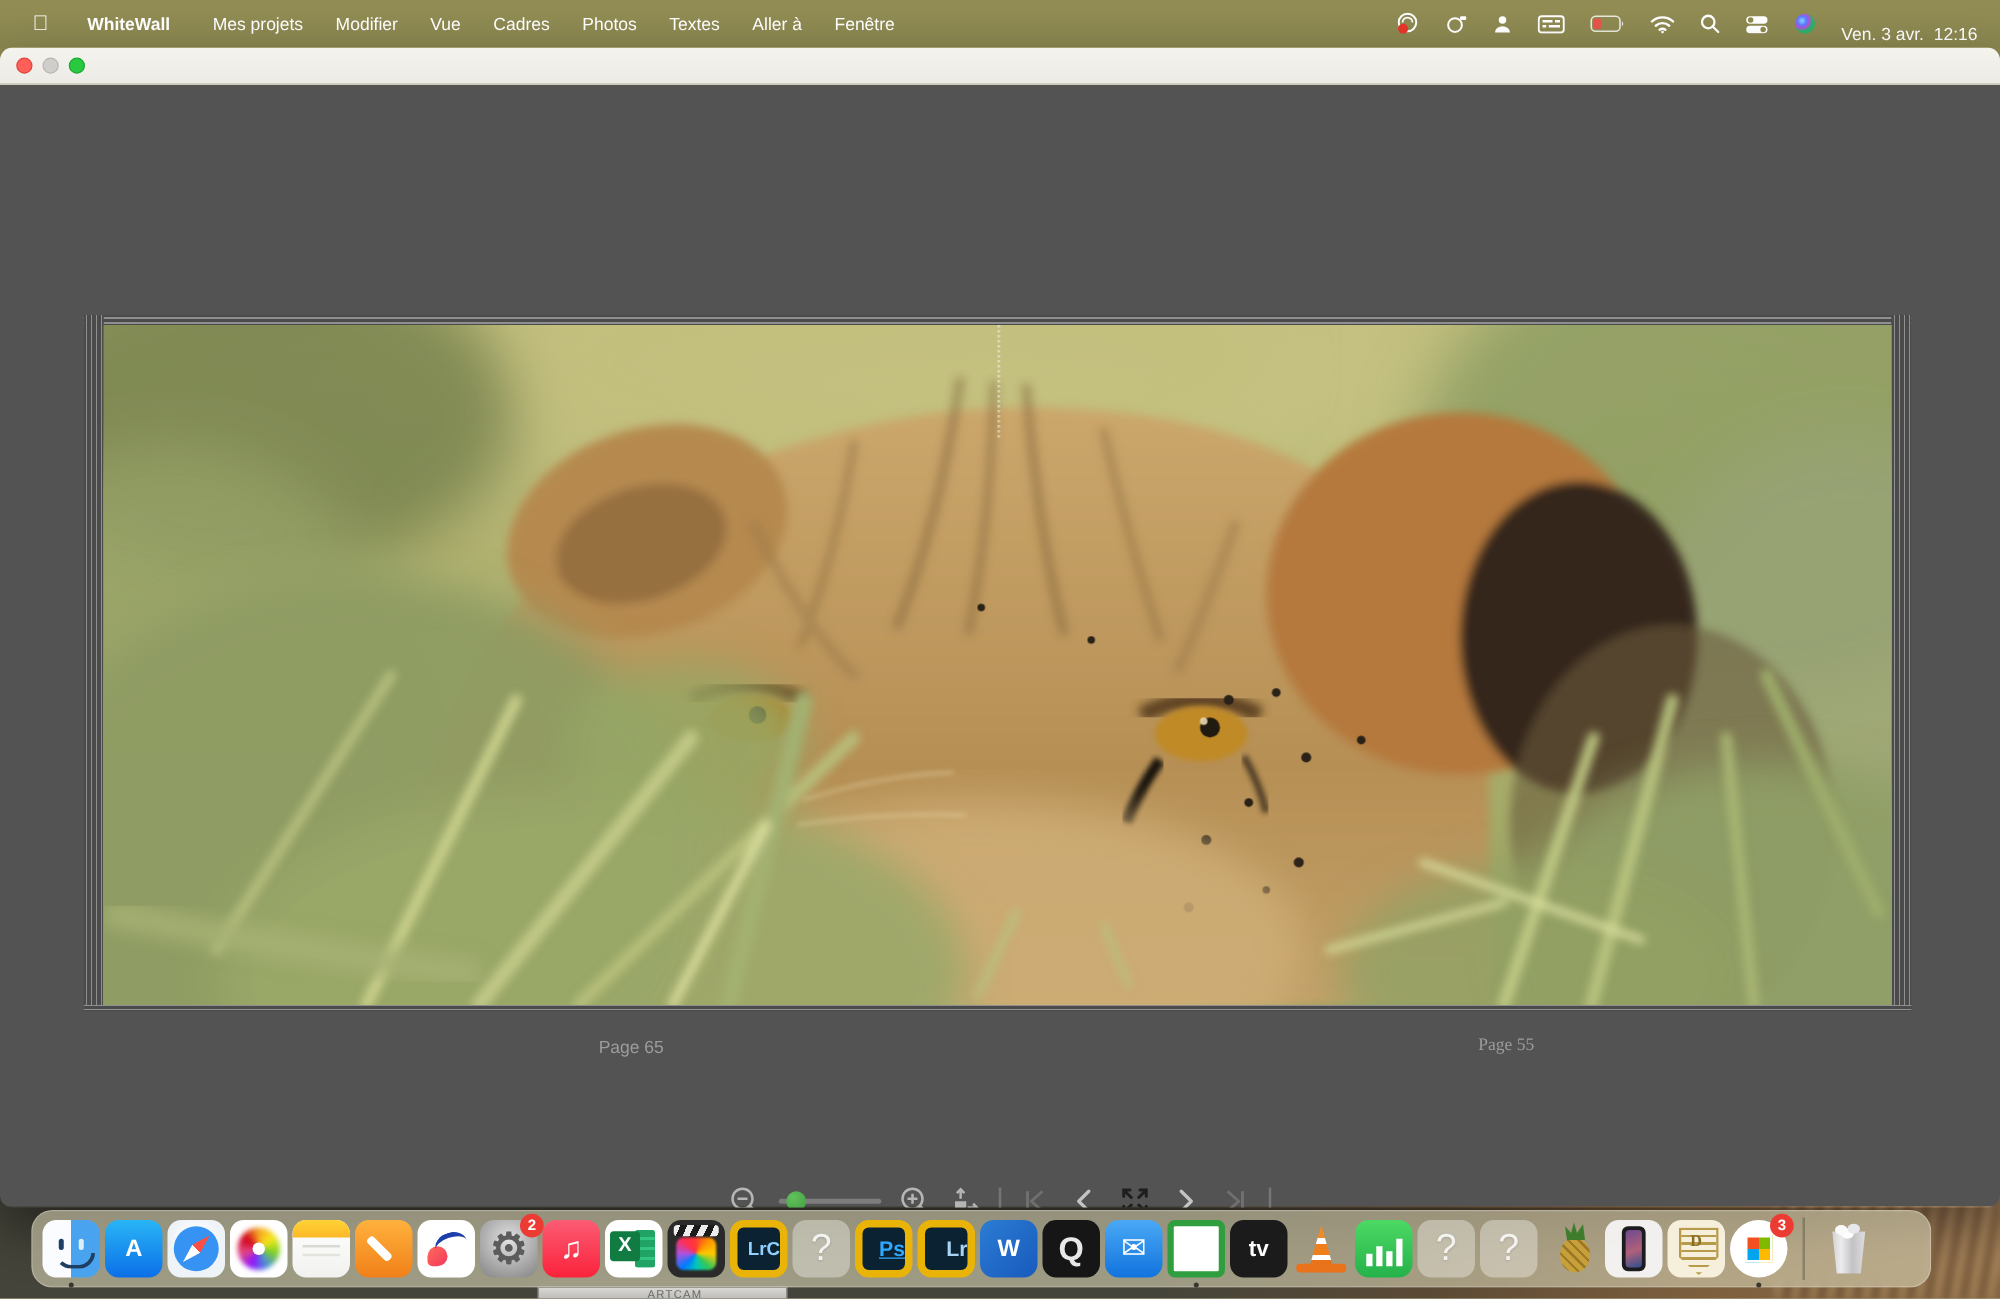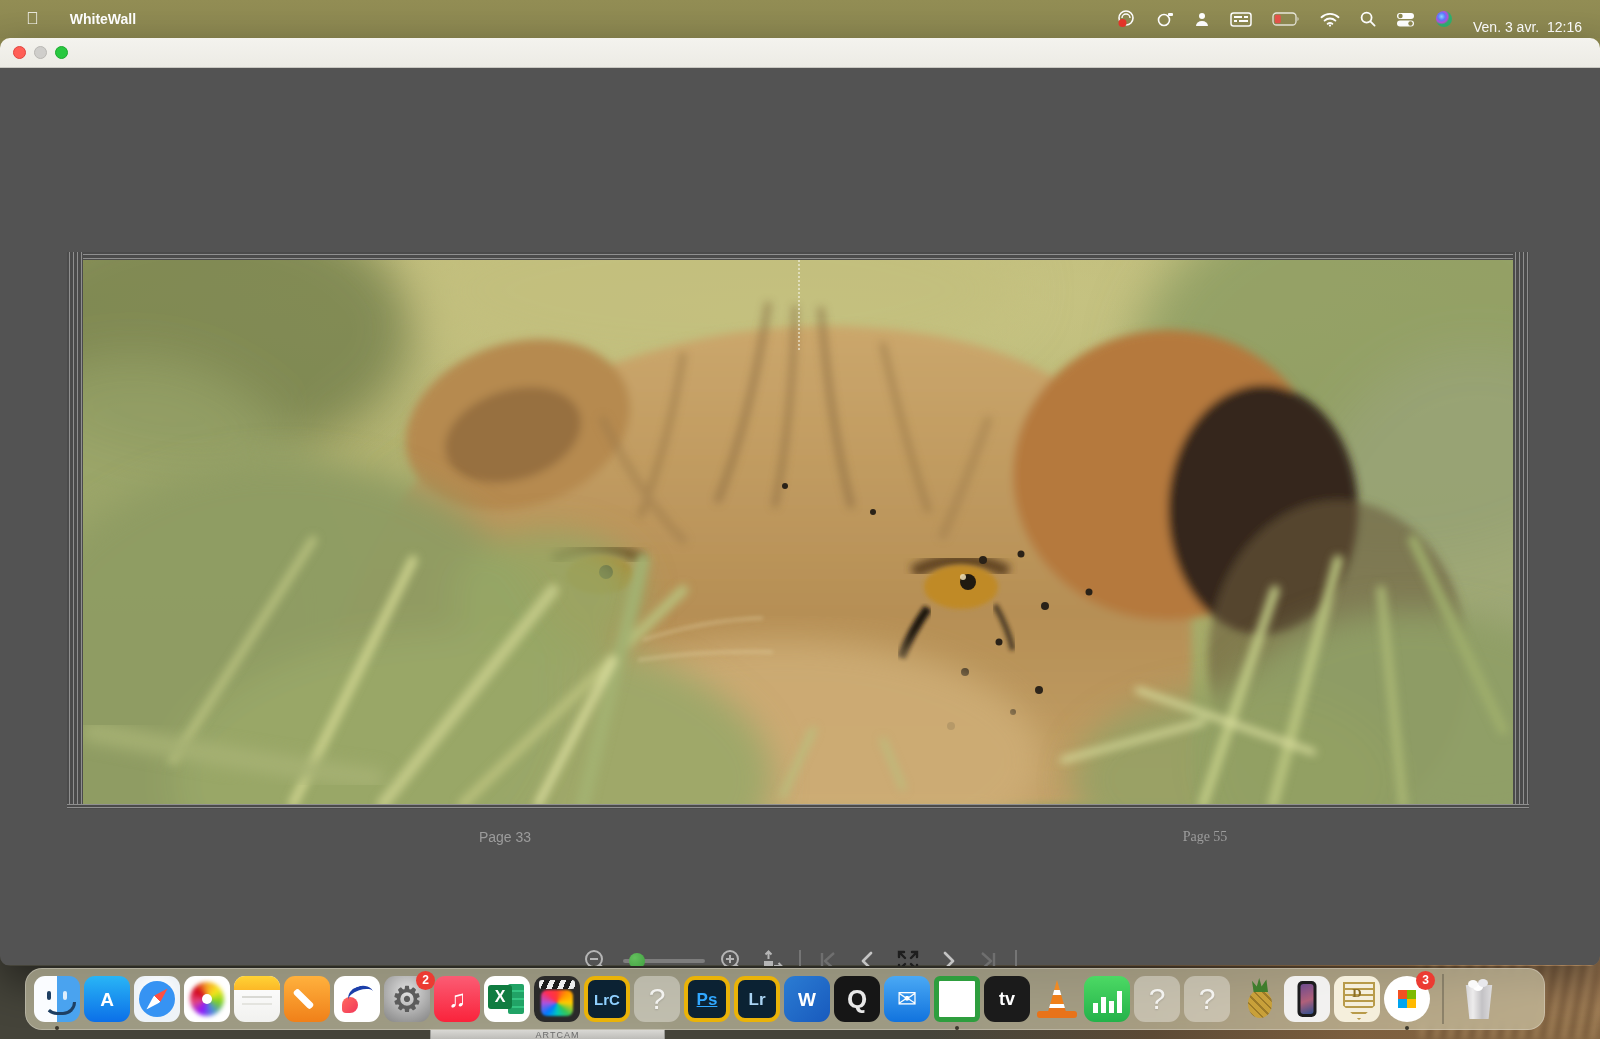--- a/index.html
+++ b/index.html
@@ -12,21 +12,21 @@
     background:
       radial-gradient(220px 90px at 1560px 20px, #a8815a 0%, rgba(168,129,90,0) 70%),
       linear-gradient(90deg, #45443a 0%, #45443a 58%, #5c4a35 72%, #7d5f3e 85%, #8a6a45 100%);
   }
   #wallpaper .fur {
     position:absolute; right:0; bottom:0; width:180px; height:90px;
     background: repeating-linear-gradient(100deg, rgba(214,178,128,.35) 0 6px, rgba(90,64,40,.35) 6px 14px);
     filter: blur(3px);
   }
   #bg-sliver {
-    position:absolute; left:430px; bottom:0; width:235px; height:10px;
+    position:absolute; left:430px; bottom:0; width:200px; height:10px;
     background:linear-gradient(180deg,#d9d8d4,#bdbcb8); color:#6a6a6a;
     font-size:9px; line-height:10px; text-align:center; letter-spacing:1px; overflow:hidden;
     border:1px solid #9a9a96; border-bottom:none;padding-left:20px;
   }
 
   
   #menubar {
     position:absolute; top:0; left:0; width:1600px; height:38px;
     background:linear-gradient(180deg,#928d54,#8a8650);
     display:flex; align-items:center; color:#fff; font-size:14px;
@@ -141,21 +141,21 @@
   .excel { background:#fff; }
   .excel::before { content:""; position:absolute; right:6px; top:8px; width:16px; height:30px;
     background:repeating-linear-gradient(180deg,#21a366 0 6px,#33c481 6px 8px); border-radius:2px; }
   .excel .glyph { position:absolute; left:4px; top:9px; width:24px; height:24px; background:#107c41; border-radius:3px;
     font-size:16px; display:flex; align-items:center; justify-content:center; z-index:2; }
   .finalcut { background:#2a2a2a; }
   .finalcut::before { content:""; position:absolute; left:7px; right:7px; bottom:6px; top:14px; border-radius:6px;
     background:conic-gradient(#ff3b30,#ff9500,#ffcc00,#34c759,#00c7be,#007aff,#af52de,#ff2d55,#ff3b30); filter:blur(1px); }
   .finalcut::after { content:""; position:absolute; left:5px; right:5px; top:4px; height:9px; border-radius:3px;
     background:repeating-linear-gradient(115deg,#ededed 0 5px,#1b1b1b 5px 10px); }
-  .lrc,.photoshop,.lightroom { background:#0b2233; border:4px solid #eab308; }
+  .lrc,.photoshop,.lightroom { background:#0b2233; border:6px solid #eab308;justify-content:flex-end; }
   .lrc .glyph { color:#8fd0ff; font-size:15px; }
   .photoshop .glyph { color:#31a8ff; font-size:17px;text-decoration:underline; }
   .lightroom .glyph { color:#a9d3f2; font-size:17px; }
   .missing1,.missing2,.missing3 { background:rgba(255,255,255,.35); }
   .missing1 .glyph,.missing2 .glyph,.missing3 .glyph { color:rgba(255,255,255,.85); font-size:30px; font-weight:normal;
     text-shadow:0 1px 2px rgba(0,0,0,.15); }
   .word { background:linear-gradient(135deg,#2b7cd3,#185abd); }
   .quicktime { background:#161616; }
   .quicktime .glyph { font-size:26px; color:#e8e8e8; }
   .mail { background:linear-gradient(180deg,#4aa9f5,#1173de); }
@@ -209,20 +209,30 @@
 <div id="screen">
 
   <div id="wallpaper">
       <div class="fur"></div>
     </div>
   <div id="bg-sliver">ARTCAM</div>
 
   <div id="menubar">
     <span class="apple"></span>
     <span class="appname menu-item">WhiteWall</span>
+    <span id="menus" style="display:flex">
+        <span class="menu-item">Mes projets</span>
+        <span class="menu-item">Modifier</span>
+        <span class="menu-item">Vue</span>
+        <span class="menu-item">Cadres</span>
+        <span class="menu-item">Photos</span>
+        <span class="menu-item">Textes</span>
+        <span class="menu-item">Aller à</span>
+        <span class="menu-item">Fenêtre</span>
+      </span>
     <span class="right">
       <span class="sicon">
         <svg width="20" height="18" viewBox="0 0 20 18">
             <circle cx="10" cy="8" r="7" fill="none" stroke="#fff" stroke-width="1.6"></circle>
             <path d="M6 8 a4 4 0 0 1 8 0" fill="none" stroke="#fff" stroke-width="1.4"></path>
             <circle cx="6.5" cy="13" r="4" fill="#e8352a"></circle>
           </svg>
       </span>
       <span class="sicon">
         <svg width="18" height="16" viewBox="0 0 18 16">
@@ -426,21 +436,21 @@
             </g>
             <path d="M 0 470 Q 150 500 300 520" stroke="#a6b173" stroke-width="20" fill="none" filter="url(#b8)"></path>
 
             <g stroke="#e8dcae" stroke-width="2" fill="none" opacity="0.6" filter="url(#b2)">
               <path d="M 560 380 Q 620 360 680 358"></path>
               <path d="M 555 400 Q 620 390 690 392"></path>
             </g>
           </svg>
         </div>
         <div id="center-fold"></div>
-        <div class="page-label" id="label-left">Page 33</div>
+        <div class="page-label" id="label-left">Page 65</div>
         <div class="page-label" id="label-right">Page 55</div>
       </div>
 
       <div id="toolbar">
         <span class="tb-btn">
           <svg width="24" height="24" viewBox="0 0 24 24">
               <circle cx="10" cy="10" r="8" fill="none" stroke="#b5b5b5" stroke-width="2"></circle>
               <line x1="6" y1="10" x2="14" y2="10" stroke="#b5b5b5" stroke-width="2"></line>
               <line x1="16" y1="16" x2="21" y2="21" stroke="#b5b5b5" stroke-width="2.4" stroke-linecap="round"></line>
             </svg>

